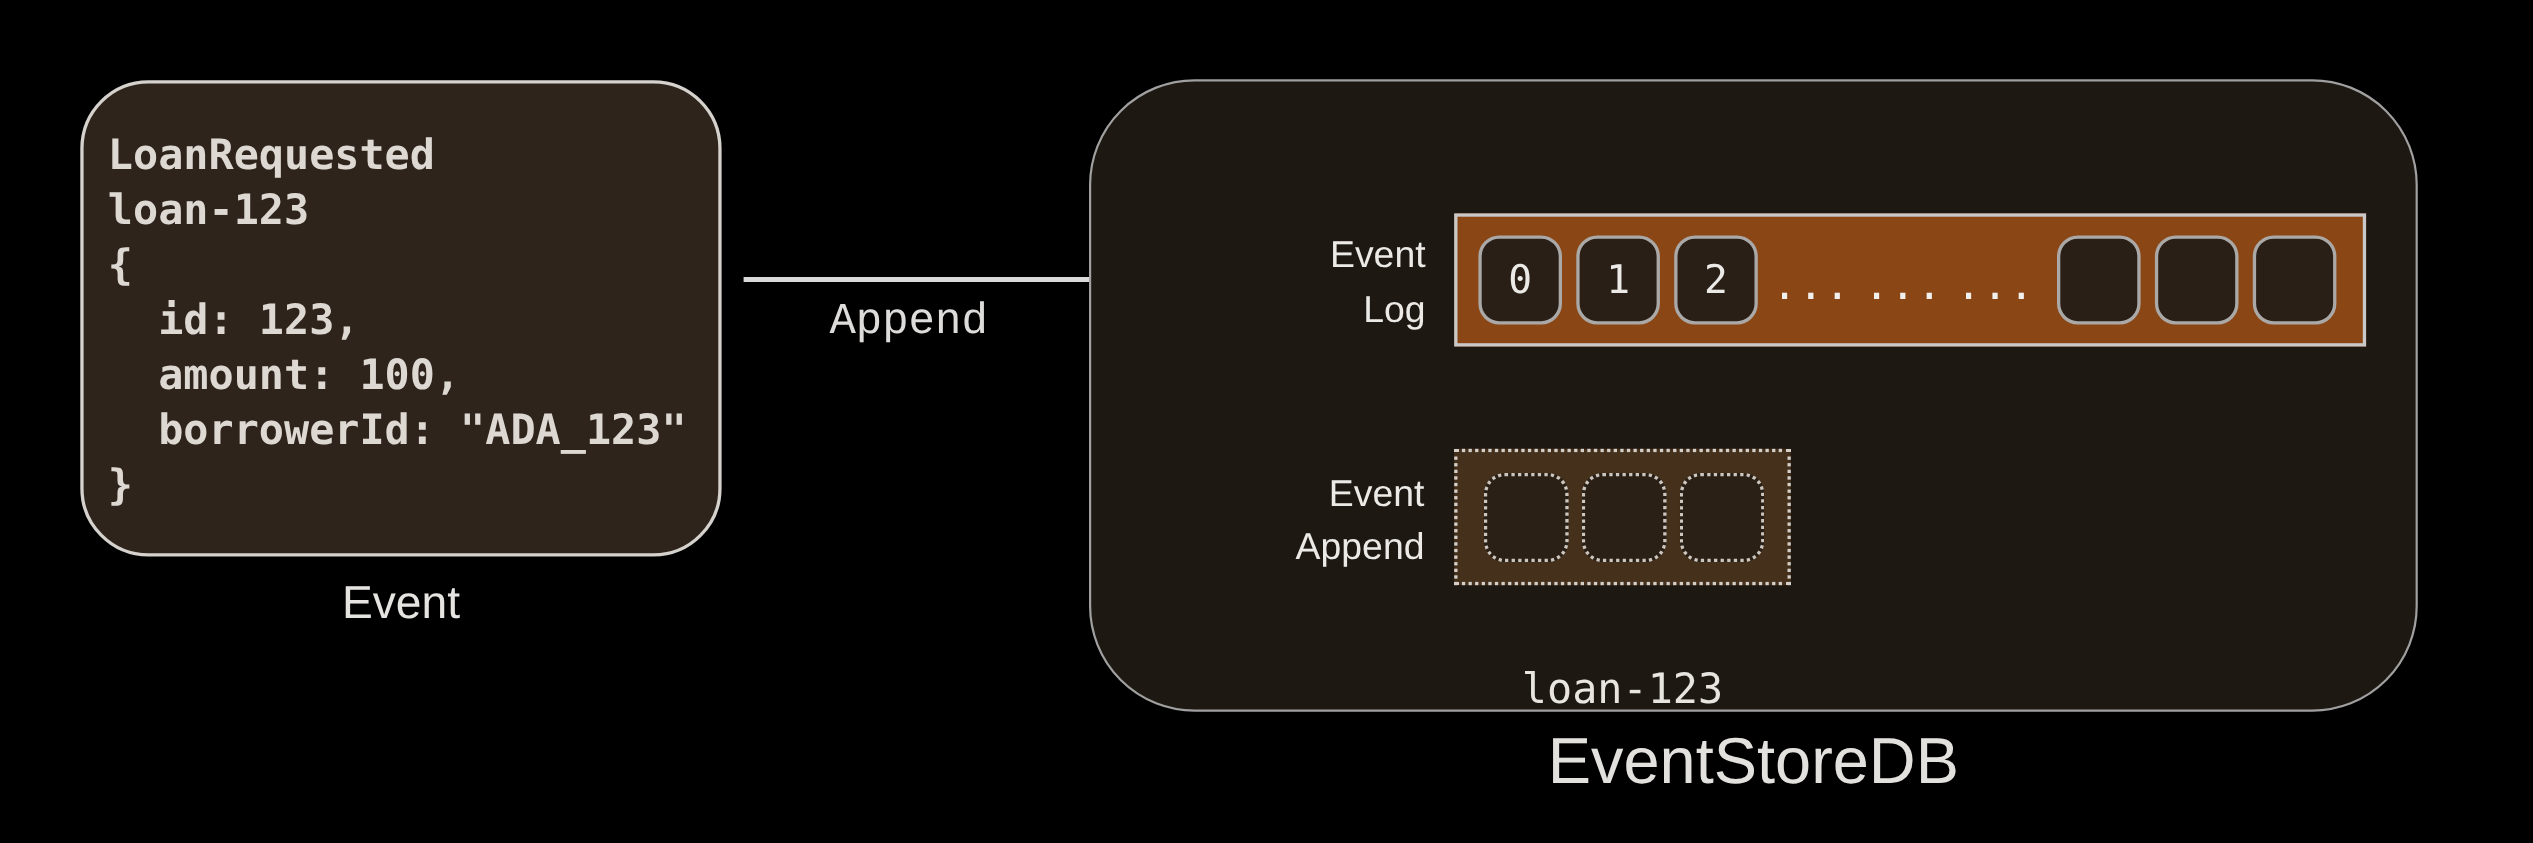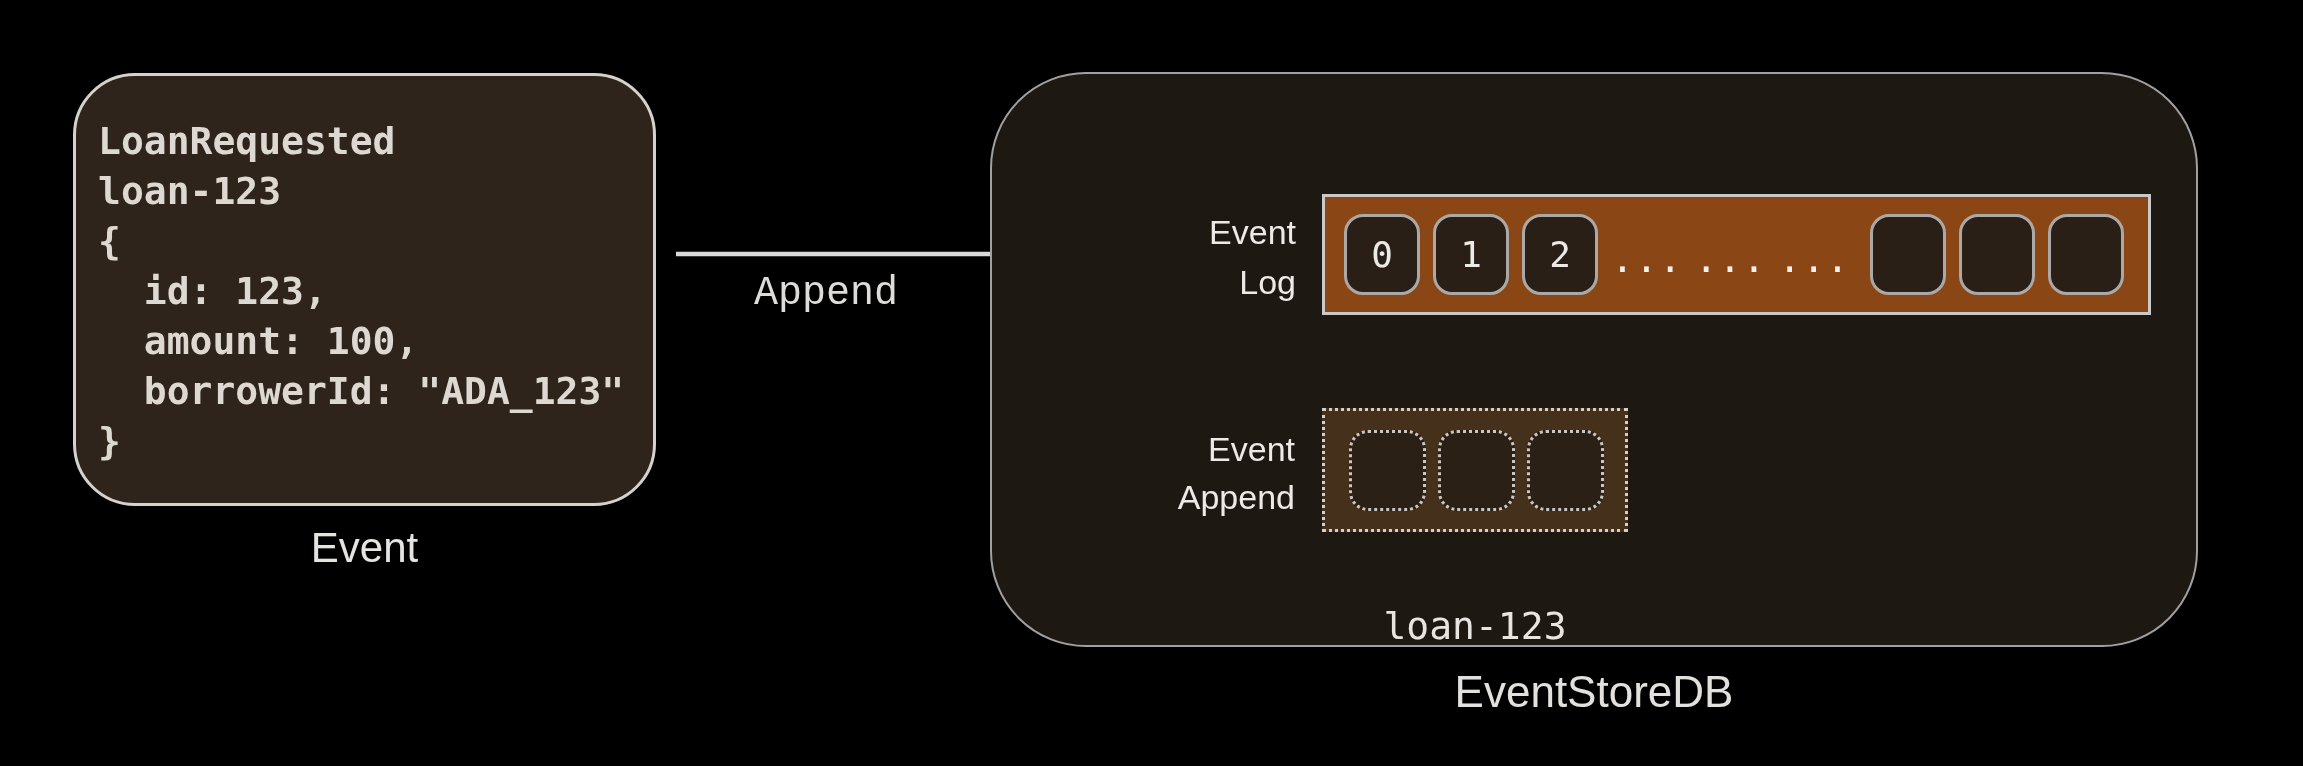--- a/index.html
+++ b/index.html
@@ -62,21 +62,21 @@
     width: 1208px; height: 575px;
     background: #1e1813;
     border: 2px solid #a0a0a0;
     border-radius: 96px;
   }
   .store-caption {
     position: absolute;
     left: 990px; top: 669px;
     width: 1208px;
     text-align: center;
-    font-size: 44px;
+    font-size: 59px;
     line-height: 46px;
     color: #e3e1de;
   }
 
   .side-label {
     position: absolute;
     text-align: right;
     font-size: 34px;
     color: #eceae7;
   }

